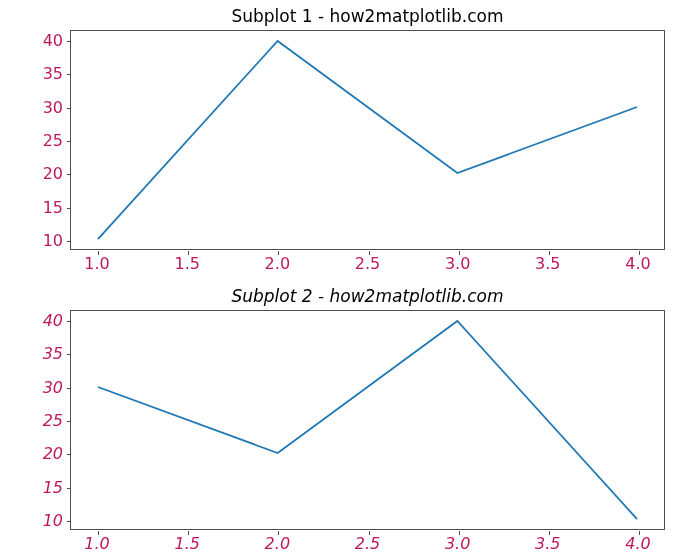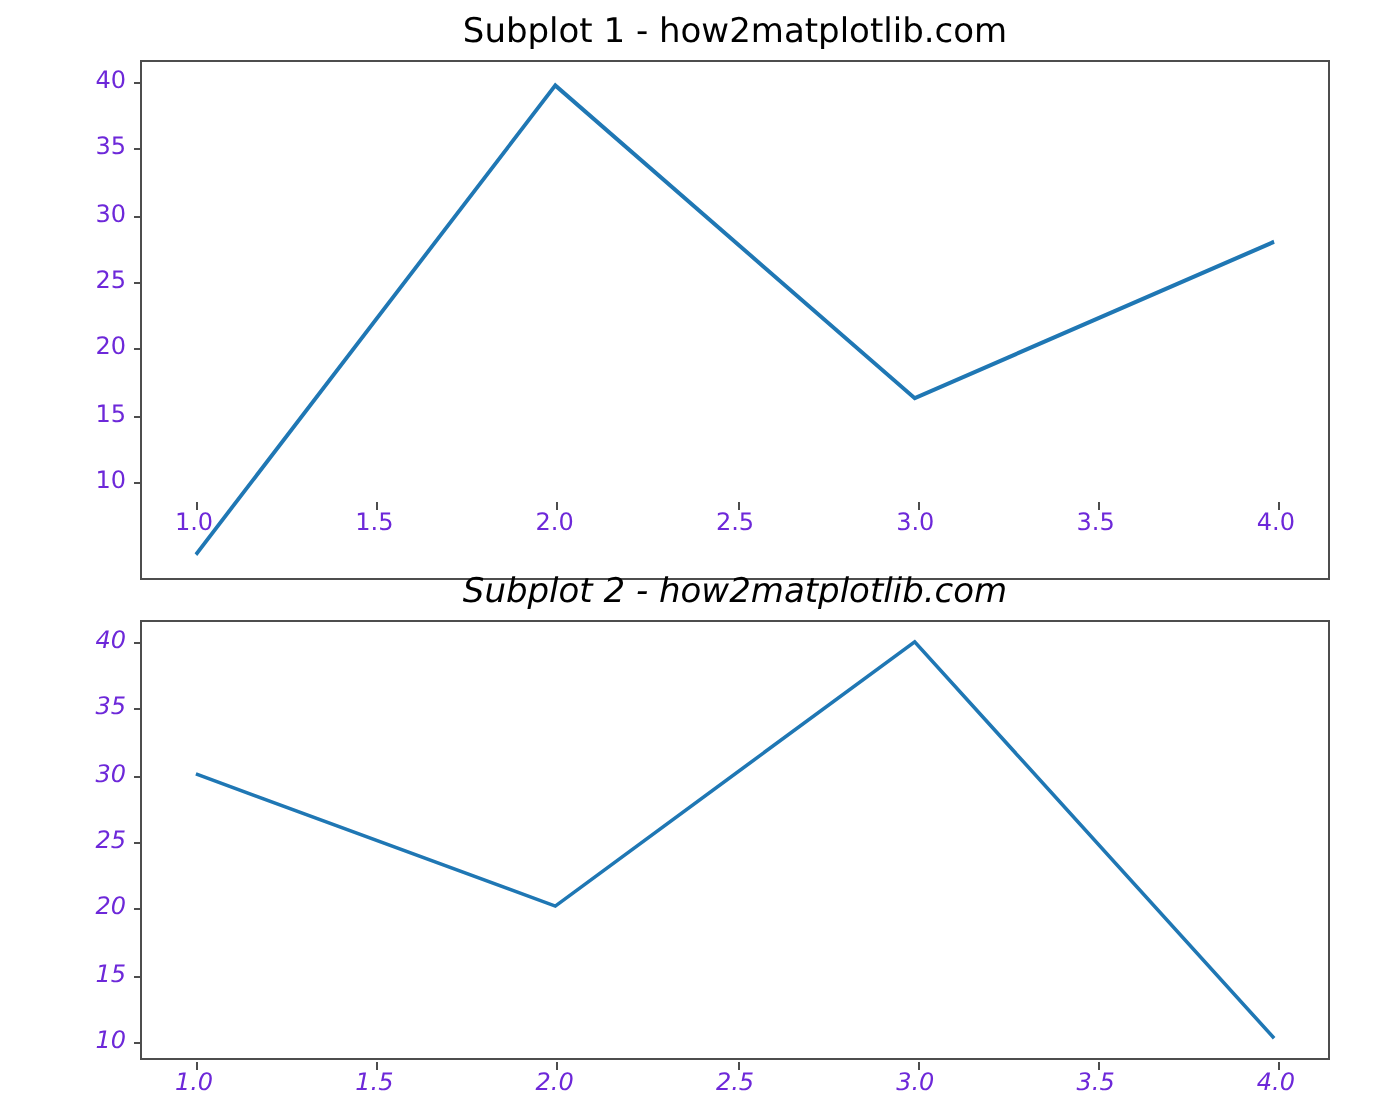--- a/index.html
+++ b/index.html
@@ -13,43 +13,43 @@
   .figure {
     position: relative;
     width: 700px;
     height: 560px;
   }
   .subplot {
     position: absolute;
     left: 70px;
     width: 595px;
   }
-  .sub1 { top: 30px;  height: 260px; }
+  .sub1 { top: 30px;  height: 220px; }
   .sub2 { top: 310px; height: 220px; font-style: italic; }
 
   .plot-area {
     position: absolute;
     left: 0; top: 0; right: 0; bottom: 0;
     border: 1px solid #4d4d4d;
     box-sizing: border-box;
     background: #ffffff;
   }
   .title {
     position: absolute;
     top: -24px;
     left: 0;
     width: 100%;
     text-align: center;
     font-size: 17px;
     color: #000000;
   }
   .ytick, .xtick {
     position: absolute;
-    font-size: 12px;
-    color: #6d28d9;
+    font-size: 16px;
+    color: #be185d;
   }
   .ytick {
     right: 602px; 
     width: 40px;
     text-align: right;
     transform: translateY(-50%);
   }
   .xtick {
     top: 224px;
     transform: translateX(-50%);

